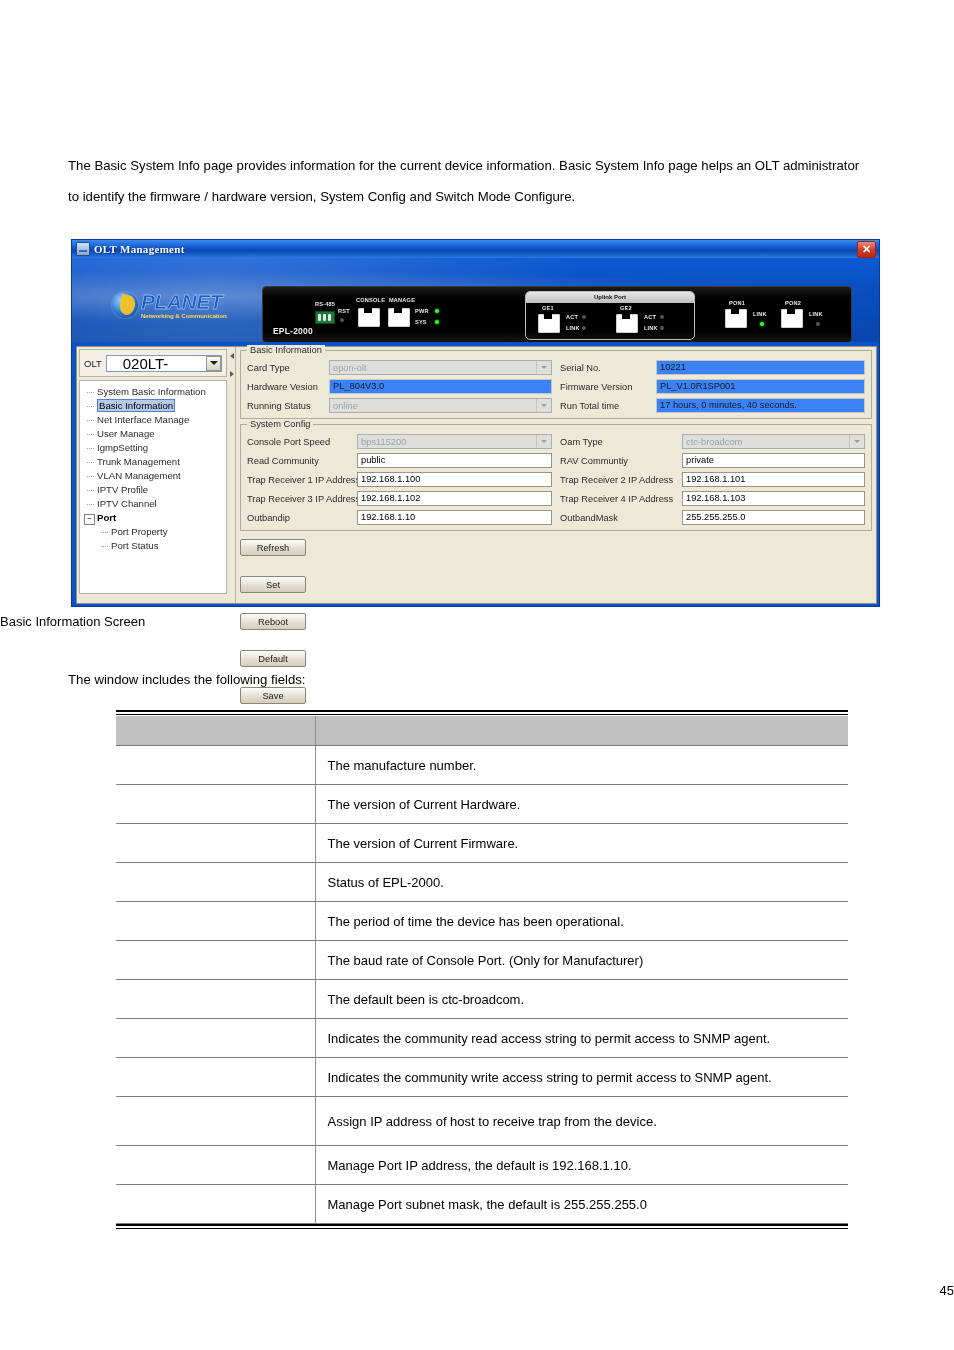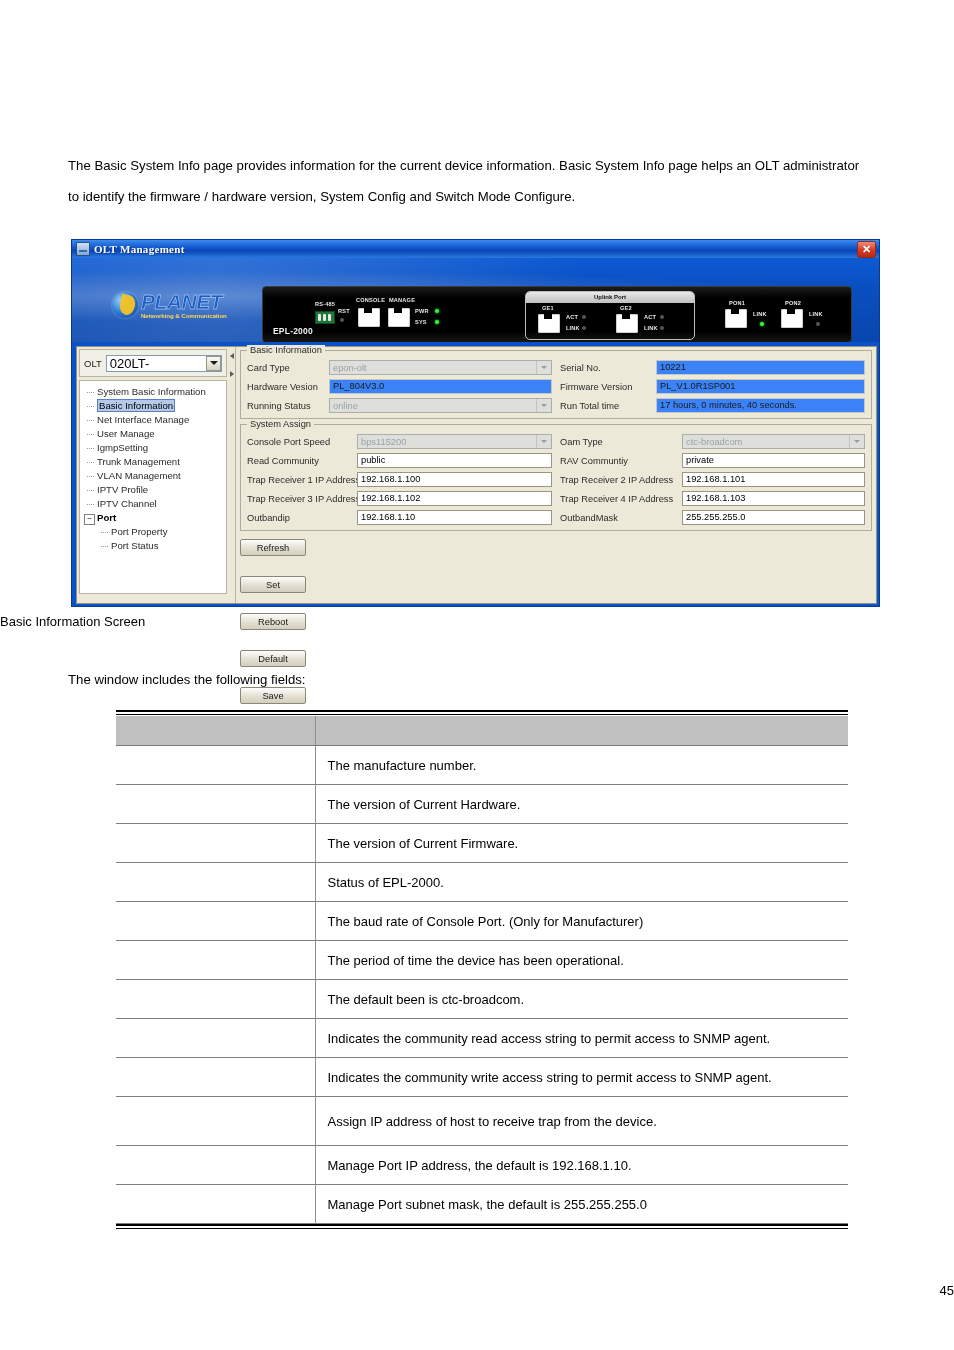--- a/index.html
+++ b/index.html
@@ -265,22 +265,22 @@
     flex: 1;
     height: 17px;
     background: #fff;
     border: 1px solid #7f9db9;
     display: flex;
     align-items: center;
     box-sizing: border-box;
   }
   .combo .val {
     flex: 1;
-    font-size: 13px;
-    padding-left: 3px;
+    font-size: 15px;
+    padding-left: 16px;
     color: #000;
     white-space: nowrap;
     overflow: hidden;
   }
   .combo .arrow {
     width: 15px; height: 15px;
     background: linear-gradient(to bottom,#fafafa,#d6d2c2);
     border: 1px solid #9a9580;
     display: flex;
     align-items: center;
@@ -713,21 +713,21 @@
             </div>
           </div>
           <div class="fcell">
             <span class="flabel" style="width:96px">Run Total time</span>
             <div class="finput ro">17 hours, 0 minutes, 40 seconds.</div>
           </div>
         </div>
       </div>
 
       <div class="gbox">
-        <div class="gtitle">System Assign</div>
+        <div class="gtitle">System Config</div>
 
         <div class="frow">
           <div class="fcell l">
             <span class="flabel" style="width:110px">Console Port Speed</span>
             <div class="fcombo">
               <span class="cv">bps115200</span>
               <span class="ca"></span>
             </div>
           </div>
           <div class="fcell">
@@ -822,25 +822,25 @@
       <tr>
           <td class="c1"></td>
           <td class="c2">The version of Current Firmware.</td>
         </tr>
       <tr>
           <td class="c1"></td>
           <td class="c2">Status of EPL-2000.</td>
         </tr>
       <tr>
           <td class="c1"></td>
+          <td class="c2">The period of time the device has been operational.</td>
+        </tr>
+      <tr>
+          <td class="c1"></td>
           <td class="c2">The baud rate of Console Port. (Only for Manufacturer)</td>
-        </tr>
-      <tr>
-          <td class="c1"></td>
-          <td class="c2">The period of time the device has been operational.</td>
         </tr>
       <tr>
           <td class="c1"></td>
           <td class="c2">The default been is ctc-broadcom.</td>
         </tr>
       <tr>
           <td class="c1"></td>
           <td class="c2">Indicates the community read access string to permit access to SNMP agent.</td>
         </tr>
       <tr>

